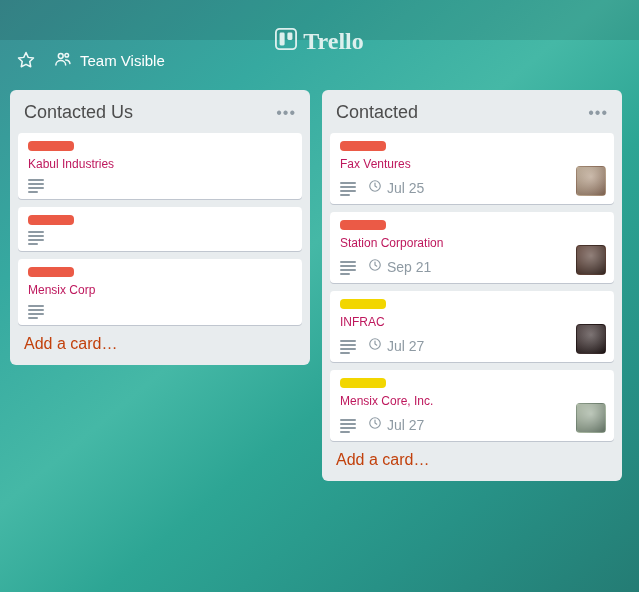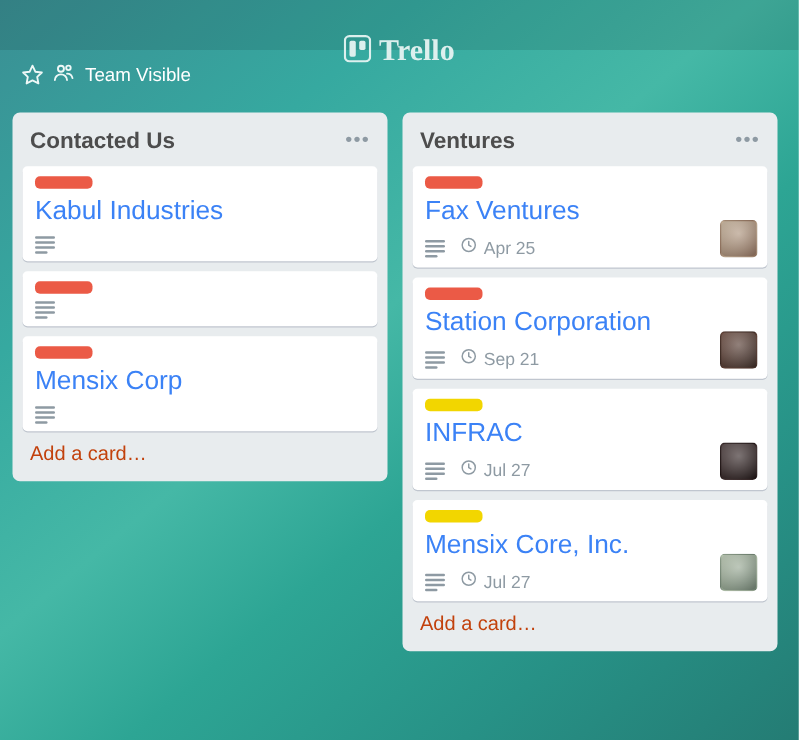--- a/index.html
+++ b/index.html
@@ -17,44 +17,44 @@
     justify-content: center;
     position: relative;
   }
   .logo { display: flex; align-items: flex-start; gap: 6px; opacity: 0.95; margin-top: 42px; }
   .logo-mark { width: 22px; height: 22px; }
   .logo-text {
     font-family: "Brush Script MT", "Segoe Script", cursive;
     font-size: 24px; color: #e6f4f3; font-weight: 600;
   }
   
-  .board-bar { height: 40px; display: flex; align-items: center; padding: 0 14px; gap: 4px; }
+  .board-bar { height: 40px; display: flex; align-items: center; padding: 0 14px; gap: 16px; }
   .board-bar .icon-btn { display: inline-flex; align-items: center; justify-content: center; width: 24px; height: 24px; color: #eef8f7; cursor: pointer; }
   .team-vis { display: inline-flex; align-items: center; gap: 8px; color: #fff; font-size: 15px; cursor: pointer; }
   
   .lists { display: flex; gap: 12px; padding: 10px; align-items: flex-start; }
   .list {
     width: 300px;
     background: #e8ecee;
     border-radius: 6px;
     padding: 8px;
     display: flex; flex-direction: column;
   }
   .list-header { display: flex; align-items: center; justify-content: space-between; padding: 4px 6px 10px 6px; }
-  .list-title { color: #4d4d4d; font-weight: 700; font-size: 18px; }
+  .list-title { color: #4d4d4d; font-weight: 400; font-size: 18px; }
   .list-menu { color: #8e9aa3; cursor: pointer; font-size: 16px; line-height: 1; letter-spacing: 1px; }
   .cards { display: flex; flex-direction: column; gap: 8px; }
   .card {
     background: #fff; border-radius: 4px; box-shadow: 0 1px 0 rgba(9,30,66,.18);
     padding: 8px 10px 8px 10px; cursor: pointer; position: relative;
   }
   .label-chip { width: 46px; height: 10px; border-radius: 4px; margin-bottom: 6px; }
   .label-red { background: #eb5a46; }
   .label-yellow { background: #f2d600; }
-  .card-title { font-size: 21px; color: #3b82f6; margin-bottom: 8px; }
+  .card-title { font-size: 12px; color: #be185d; margin-bottom: 8px; }
   .card-meta { display: flex; align-items: center; gap: 12px; color: #8e9aa3; font-size: 14px; }
   .meta-item { display: inline-flex; align-items: center; gap: 5px; }
   .desc-icon { width: 16px; height: 12px; display: inline-block; }
   .desc-icon span { display: block; height: 2px; background: #8e9aa3; margin-bottom: 2px; border-radius: 1px; }
   .desc-icon span:nth-child(1){ width: 16px; }
   .desc-icon span:nth-child(2){ width: 16px; }
   .desc-icon span:nth-child(3){ width: 16px; }
   .desc-icon span:nth-child(4){ width: 10px; margin-bottom: 0; }
   .clock-icon { width: 14px; height: 14px; }
   .avatar {
@@ -156,21 +156,21 @@
             </span>
         </div>
       </div>
 
     </div>
     <div class="add-card">Add a card…</div>
   </div>
 
   <div class="list">
     <div class="list-header">
-      <div class="list-title">Ventures</div>
+      <div class="list-title">Contacted</div>
       <div class="list-menu">•••</div>
     </div>
     <div class="cards">
 
       <div class="card">
         <div class="label-chip label-red"></div>
         <div class="card-title">Fax Ventures</div>
         <div class="card-meta">
           <span class="meta-item">
               <span class="desc-icon">
@@ -180,21 +180,21 @@
                 <span></span>
               </span>
             </span>
           <span class="meta-item">
             <span>
               <svg class="clock-icon" viewBox="0 0 24 24" fill="none" stroke="#8e9aa3" stroke-width="2" stroke-linecap="round">
                   <circle cx="12" cy="12" r="9"></circle>
                   <path d="M12 7v5l3 2"></path>
                 </svg>
             </span>
-            <span>Apr 25</span>
+            <span>Jul 25</span>
           </span>
         </div>
         <div class="avatar"></div>
       </div>
 
       <div class="card">
         <div class="label-chip label-red"></div>
         <div class="card-title">Station Corporation</div>
         <div class="card-meta">
           <span class="meta-item">

